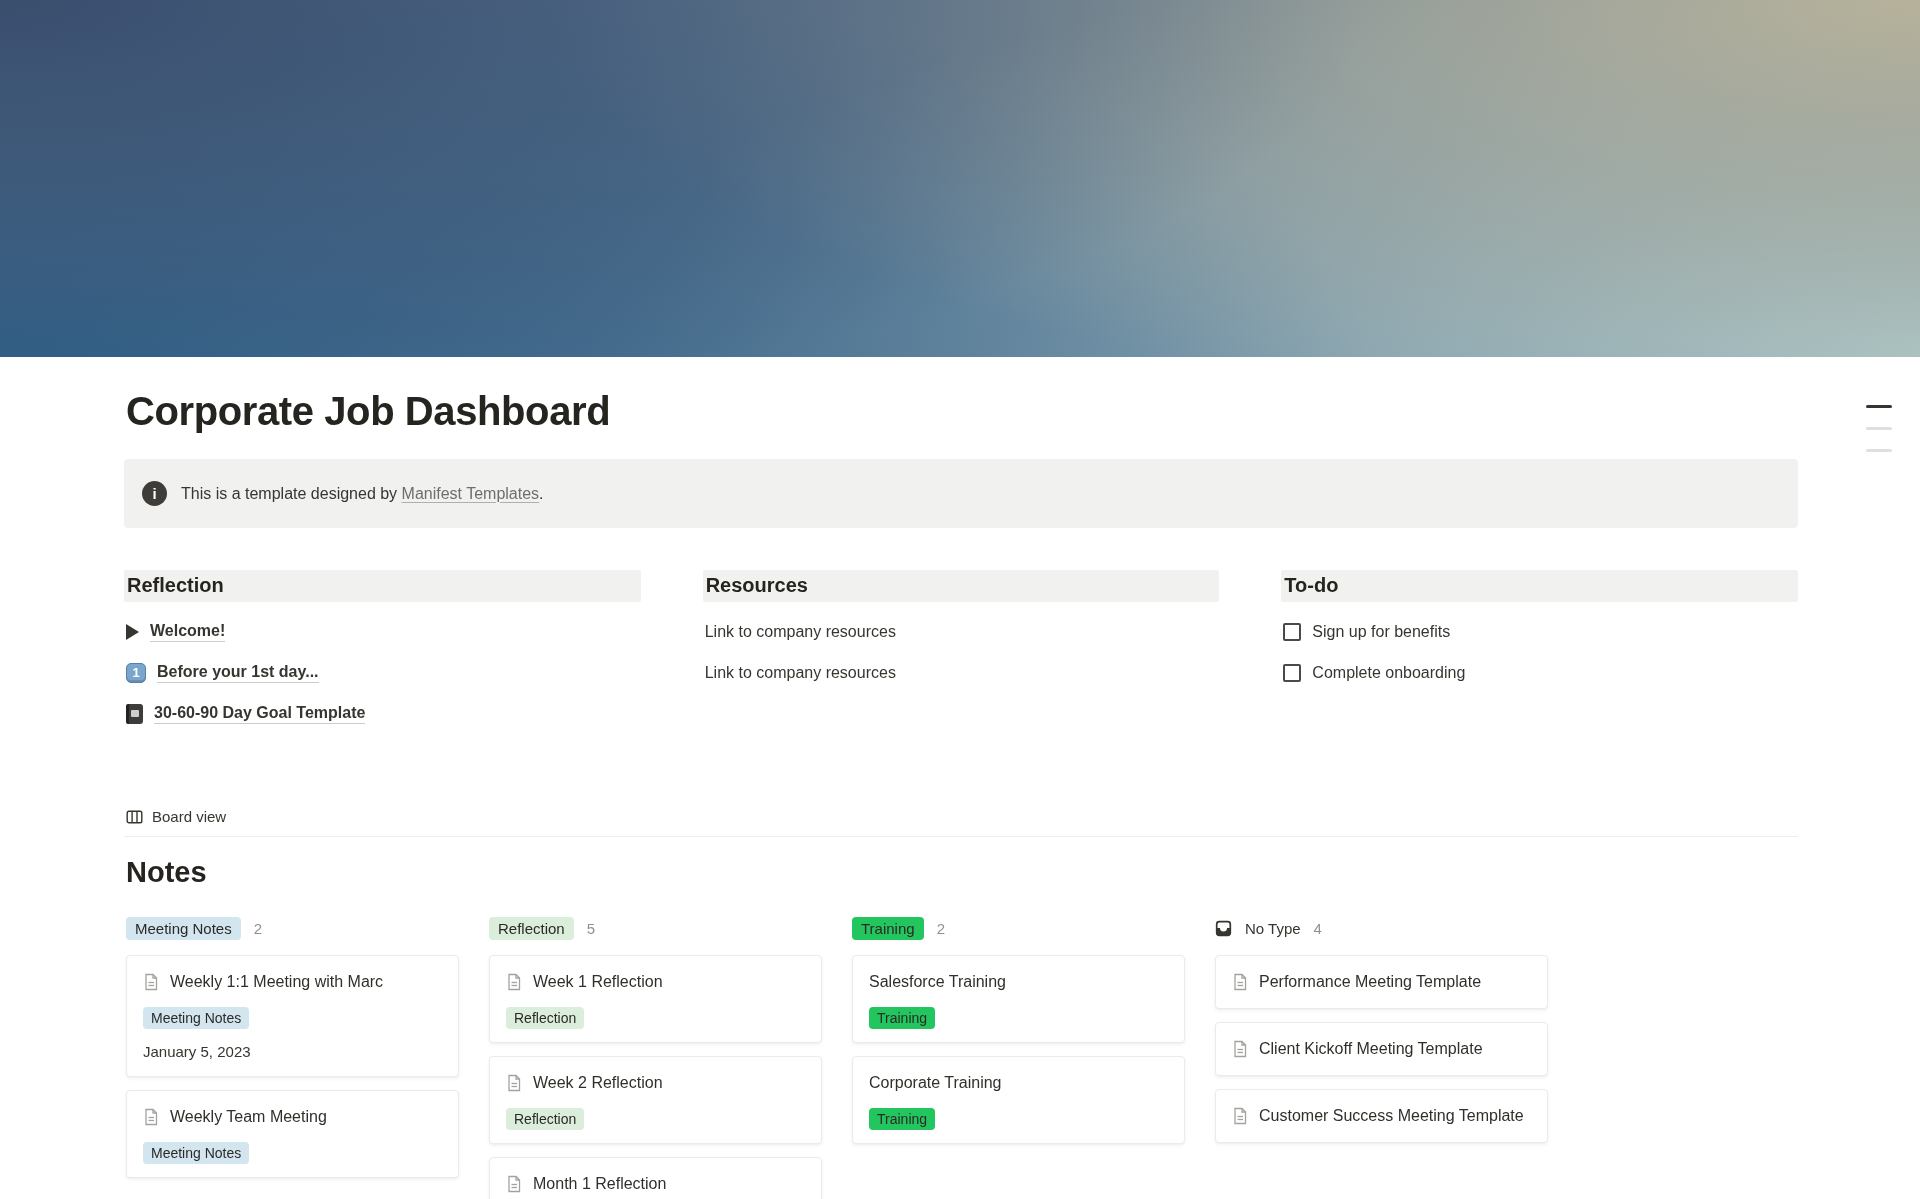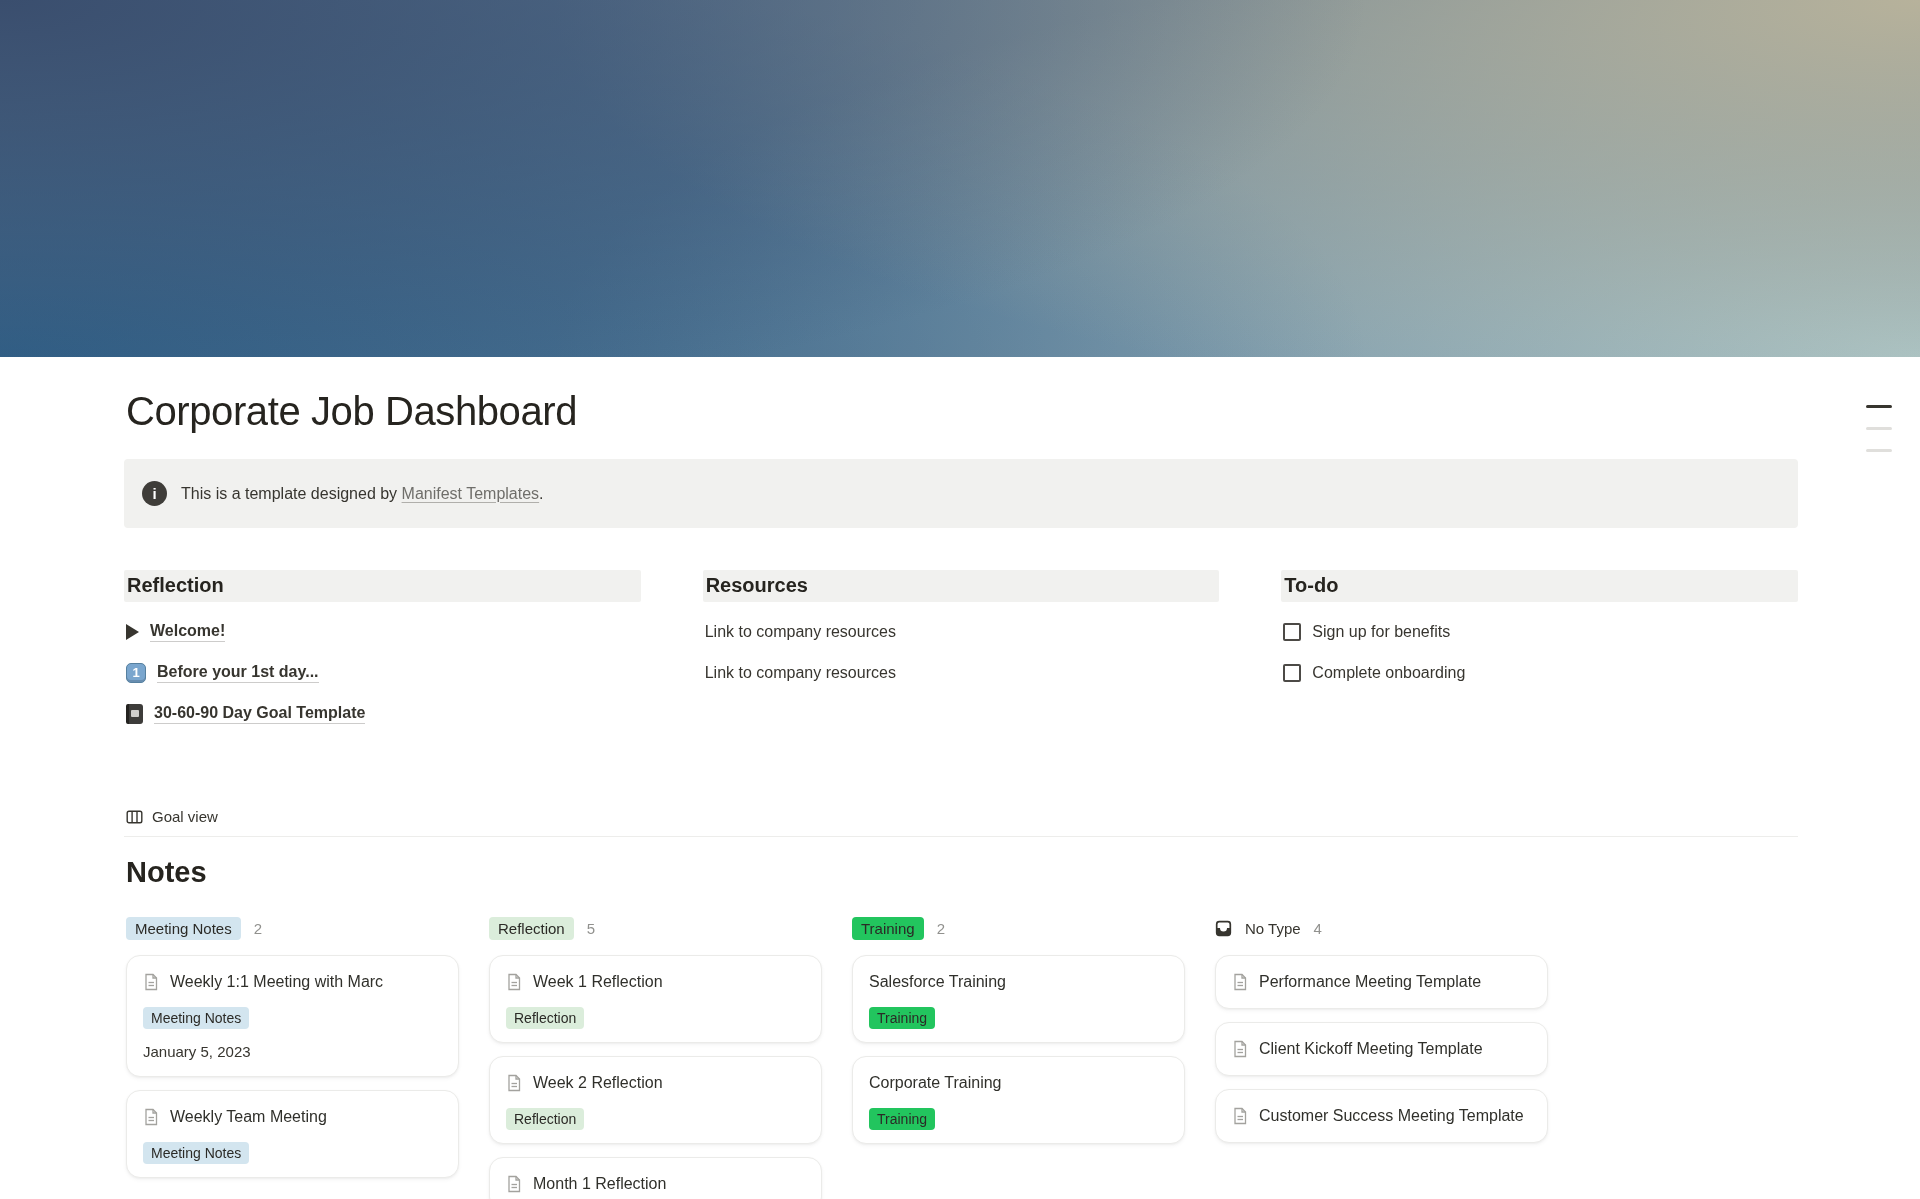--- a/index.html
+++ b/index.html
@@ -18,21 +18,21 @@
   }
 
   
   .toc { position:absolute; top:405px; right:28px; width:26px; }
   .toc .bar { height:3px; border-radius:2px; margin-bottom:19px; background:#e0dfdc; }
   .toc .bar.active { background:#37352f; }
 
   
   .content { width:1674px; margin-left:124px; }
 
-  h1.page-title { font-size:40px; font-weight:400; color:#26241f;
+  h1.page-title { font-size:40px; font-weight:700; color:#26241f;
                   letter-spacing:-0.4px; margin-top:32px; padding-left:2px; }
 
   
   .callout { margin-top:25px; background:#f1f1ef; border-radius:4px;
              padding:22px 18px; display:flex; align-items:center; gap:14px;
              font-size:16px; }
   .info-icon { width:25px; height:25px; border-radius:50%; background:#3f3d39;
                color:#ffffff; font-weight:700; font-size:15px; flex:0 0 auto;
                display:flex; align-items:center; justify-content:center; }
   .callout a { color:#6f6e6a; text-decoration:underline;
@@ -78,21 +78,21 @@
   .board-col { width:333px; flex:0 0 auto; }
   .group-header { display:flex; align-items:center; gap:13px; height:26px;
                   margin-bottom:14px; }
   .group-pill { font-size:15px; padding:3px 9px; border-radius:4px; color:#2b2a26; }
   .tag-blue   { background:#d3e5ef; }
   .tag-green  { background:#dbeddb; }
   .tag-purple { background:#22c55e; }
   .group-count { color:#91918e; font-size:15px; }
   .group-name-plain { font-size:15px; font-weight:500; }
 
-  .card { background:#fff; border:1px solid #ebebe9; border-radius:14px;
+  .card { background:#fff; border:1px solid #ebebe9; border-radius:4px;
           padding:13px 16px; margin-bottom:13px;
           box-shadow:0 1px 2px rgba(15,15,15,.04), 0 2px 4px rgba(15,15,15,.04); }
   .card-title-row { display:flex; gap:11px; align-items:flex-start; }
   .card-title { font-size:16px; font-weight:500; line-height:26px; color:#30302b; }
   .card-title-row .page-icon { margin-top:4px; }
   .card-tag { display:inline-block; margin-top:12px; font-size:14px;
               padding:3px 8px; border-radius:4px; color:#2b2a26; }
   .card-date { margin-top:12px; font-size:15px; color:#37352f; line-height:22px; }
 </style>
 </head>
@@ -161,21 +161,21 @@
   </div>
 
   <div class="views-row">
     <span class="board-icon">
       <svg width="17" height="16" viewBox="0 0 17 16" fill="none" stroke="#37352f" stroke-width="1.4">
         <rect x="1.2" y="2.2" width="14.6" height="11.6" rx="1.8"></rect>
         <line x1="6.1" y1="2.2" x2="6.1" y2="13.8"></line>
         <line x1="11" y1="2.2" x2="11" y2="13.8"></line>
       </svg>
     </span>
-    <span>Goal view</span>
+    <span>Board view</span>
   </div>
 
   <h2 class="section-title">Notes</h2>
 
   <div class="board">
 
     <div class="board-col">
       <div class="group-header">
         <span class="group-pill tag-blue">Meeting Notes</span>
         <span class="group-count">2</span>

